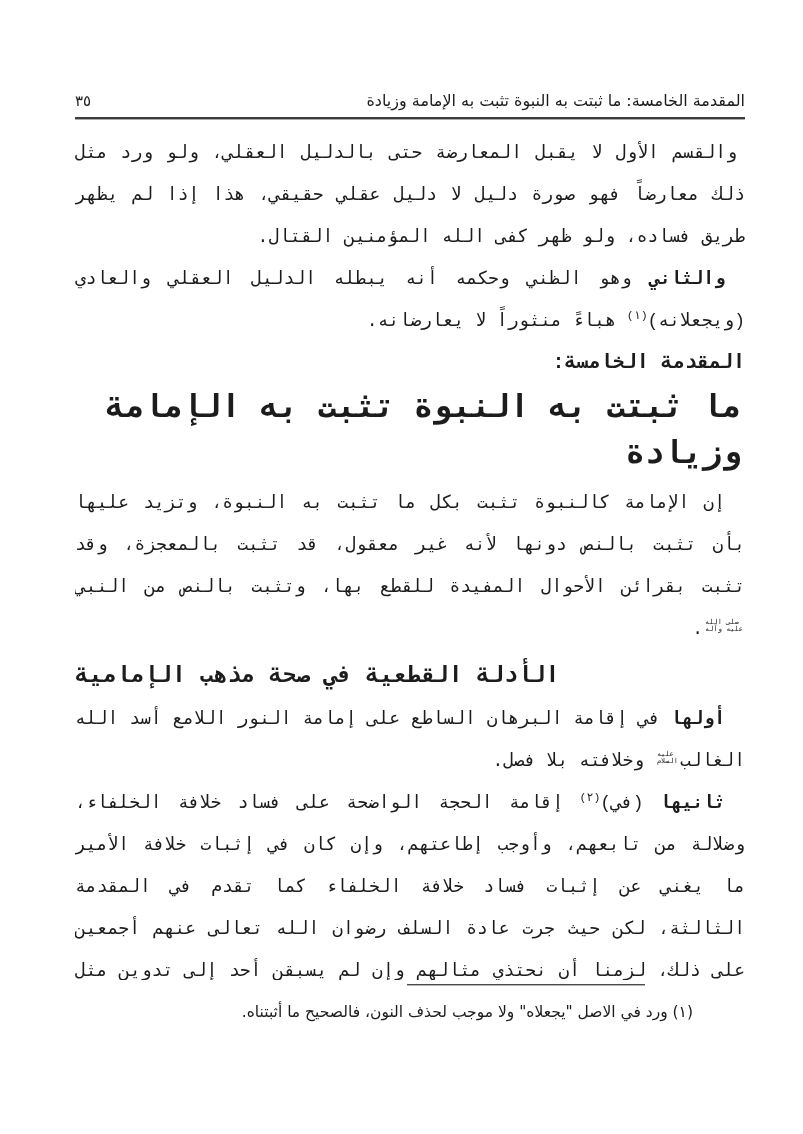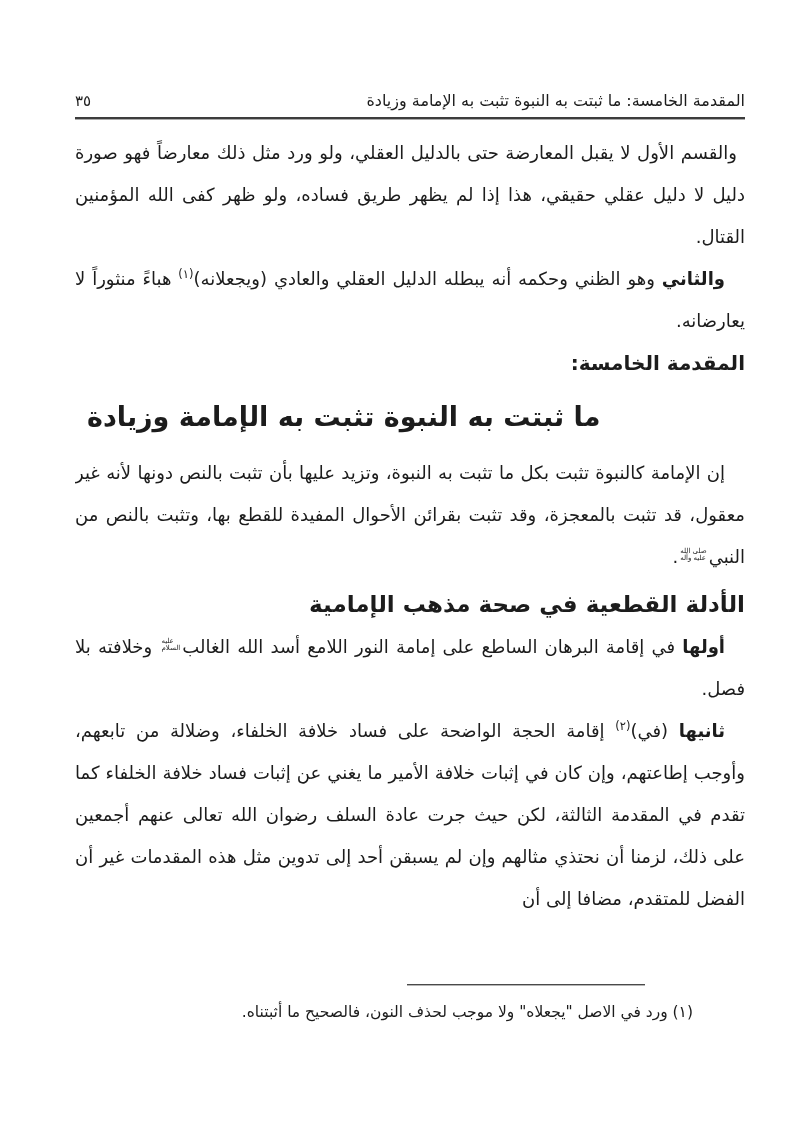--- a/index.html
+++ b/index.html
@@ -35,48 +35,49 @@
   }
   
   .bodytext{
     margin-top:12px;
     height:848px;
     overflow:hidden;
     font-size:18px;
     line-height:42px;
     text-align:justify;
     direction:rtl;
+    font-family:Liberation Mono, monospace;
   }
   p.para{margin:0;text-indent:20px;}
   p.para.first{text-indent:8px;}
   .lead{font-weight:bold;}
   .fnmark{
     font-size:11.5px;
     vertical-align:super;
     line-height:0;
   }
   h3.sectionhead{
     margin:2px 0 0 0;
     font-size:20px;
     font-weight:bold;
     line-height:38px;
   }
   h1.maintitle{
-    margin:12px;
-    font-size:27px;
+    margin:4px;
+    font-size:32px;
     font-weight:bold;
-    text-align:left;
+    text-align:right;
     line-height:46px;
     letter-spacing:-0.5px;
   }
   h2.sectiontitle{
     margin:4px 0 0 0;
     font-size:23px;
     font-weight:bold;
-    text-align:right;
+    text-align:left;
     line-height:44px;
     letter-spacing:-0.5px;
   }
   .honorific{
     display:inline-block;
     vertical-align:middle;
     transform:translateY(-3px);
     font-size:7px;
     line-height:7.5px;
     text-align:left;

